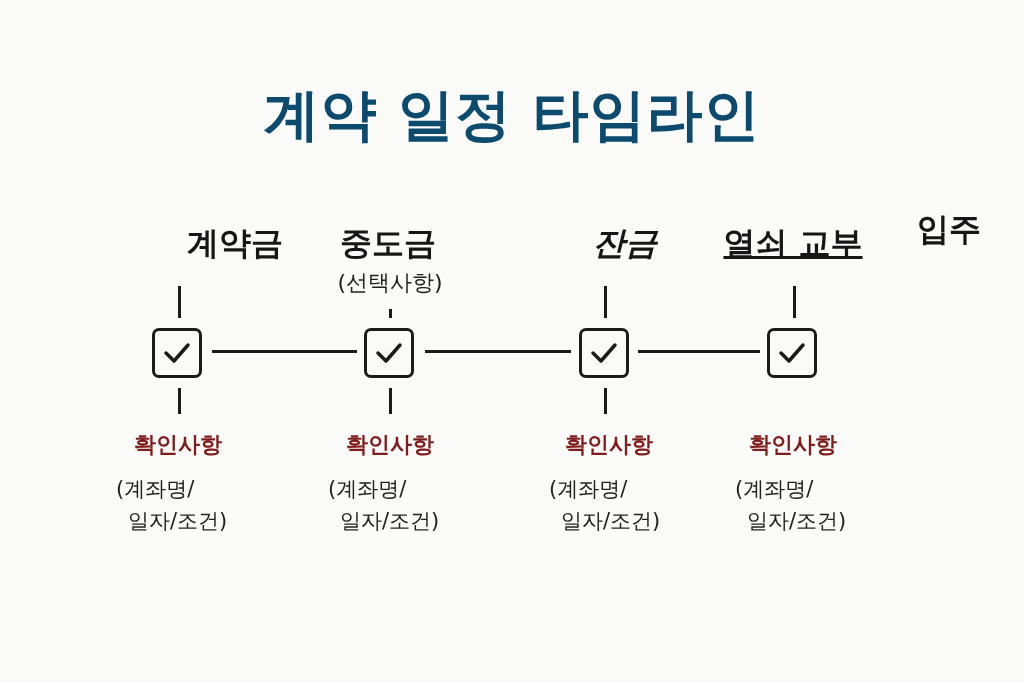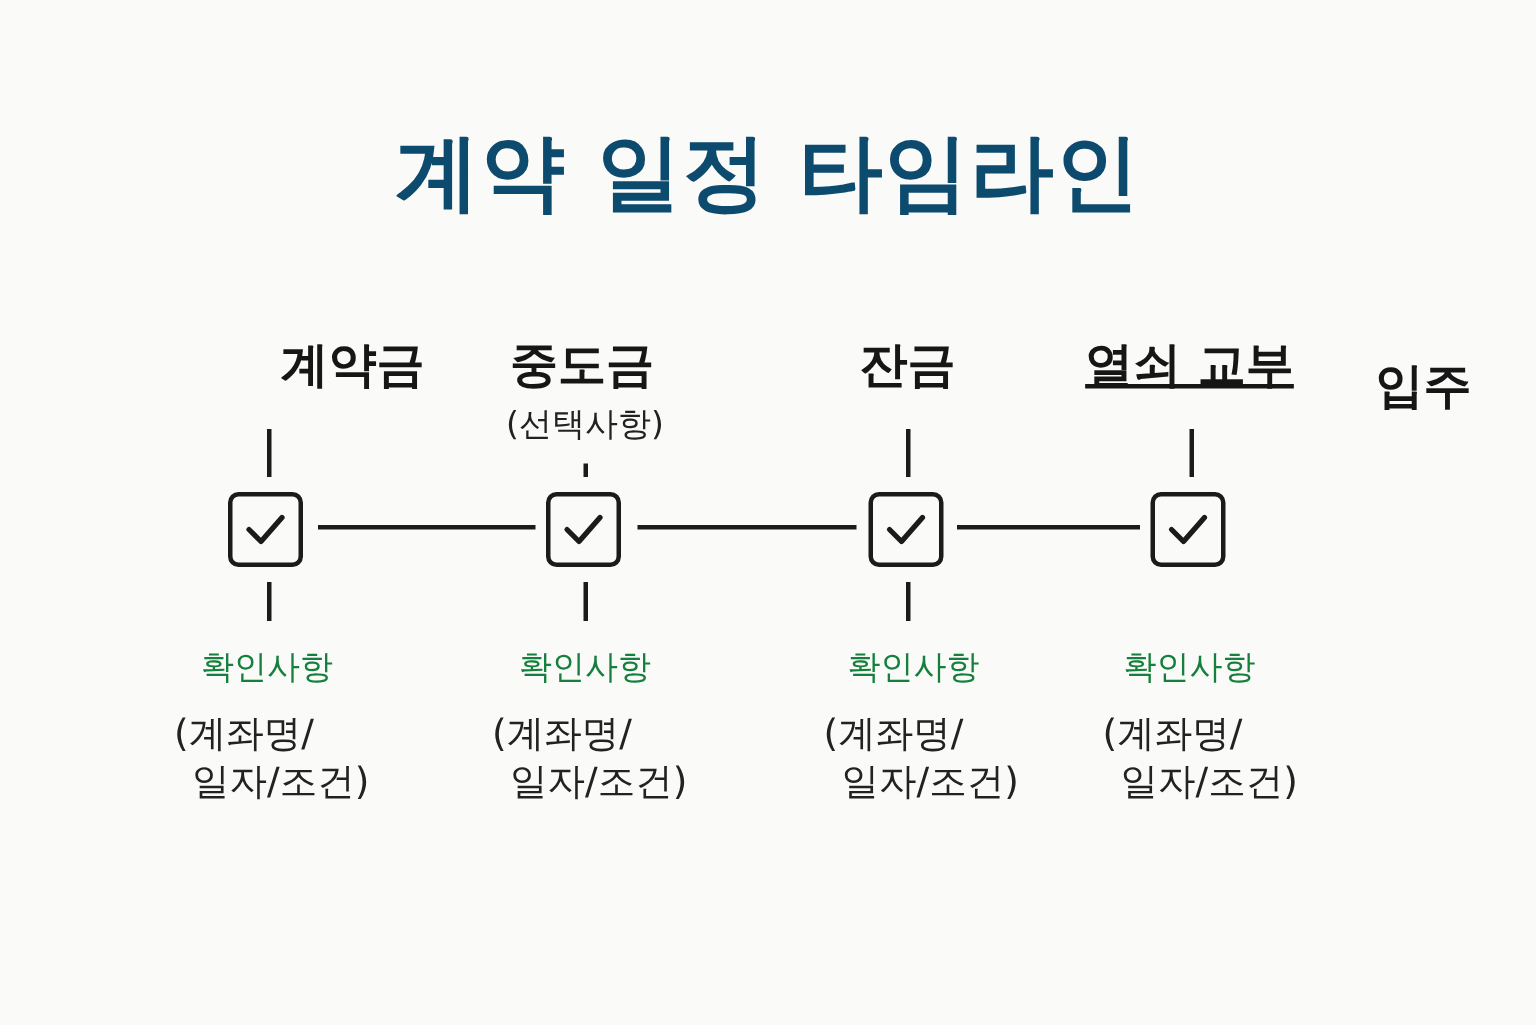--- a/index.html
+++ b/index.html
@@ -26,41 +26,41 @@
   }
   .tick { position:absolute; width:3px; background:#1b1b1b; }
   .hline { position:absolute; height:3px; background:#1b1b1b; top:350px; }
   .check-box {
     position:absolute; width:50px; height:50px;
     border:3px solid #1b1b1b; border-radius:7px; background:#fafaf8;
     box-sizing:border-box;
   }
   .check-box svg { position:absolute; left:8px; top:9px; }
   .confirm-title {
-    position:absolute; font-size:22px; font-weight:normal;
-    white-space:nowrap; transform:translateX(-50%); color:#15803d;
+    position:absolute; font-size:22px; font-weight:bold;
+    white-space:nowrap; transform:translateX(-50%); color:#7f1d1d;
   }
   .confirm-detail {
-    position:absolute; font-size:25px; line-height:32px;
+    position:absolute; font-size:21px; line-height:32px;
     white-space:nowrap; color:#222;
   }
   .confirm-detail span { display:block; }
   .confirm-detail .l2 { padding-left:12px; }
 </style>
 </head>
 <body>
 
 <div class="title">계약 일정 타임라인</div>
 
 <div class="stage-label" style="left:192px; top:222px;margin-left:43px;">계약금</div>
 <div class="stage-label" style="left:388px; top:222px;">중도금</div>
 <div class="stage-sub" style="left:390px; top:268px;">(선택사항)</div>
-<div class="stage-label" style="left:605px; top:222px;">잔금</div>
+<div class="stage-label" style="left:625px; top:222px;font-style:italic;">잔금</div>
 <div class="stage-label" style="left:793px; top:222px;text-decoration:underline;">열쇠 교부</div>
-<div class="stage-label" style="left:949px; top:236px;font-family:Liberation Serif, serif;">입주</div>
+<div class="stage-label" style="left:949px; top:208px;font-family:Liberation Serif, serif;">입주</div>
 
 <div class="tick" style="left:178px; top:286px; height:32px;"></div>
 <div class="tick" style="left:389px; top:309px; height:9px;"></div>
 <div class="tick" style="left:604px; top:286px; height:32px;"></div>
 <div class="tick" style="left:793px; top:286px; height:32px;"></div>
 
 <div class="hline" style="left:212px; width:145px;"></div>
 <div class="hline" style="left:425px; width:146px;"></div>
 <div class="hline" style="left:638px; width:122px;"></div>
 

